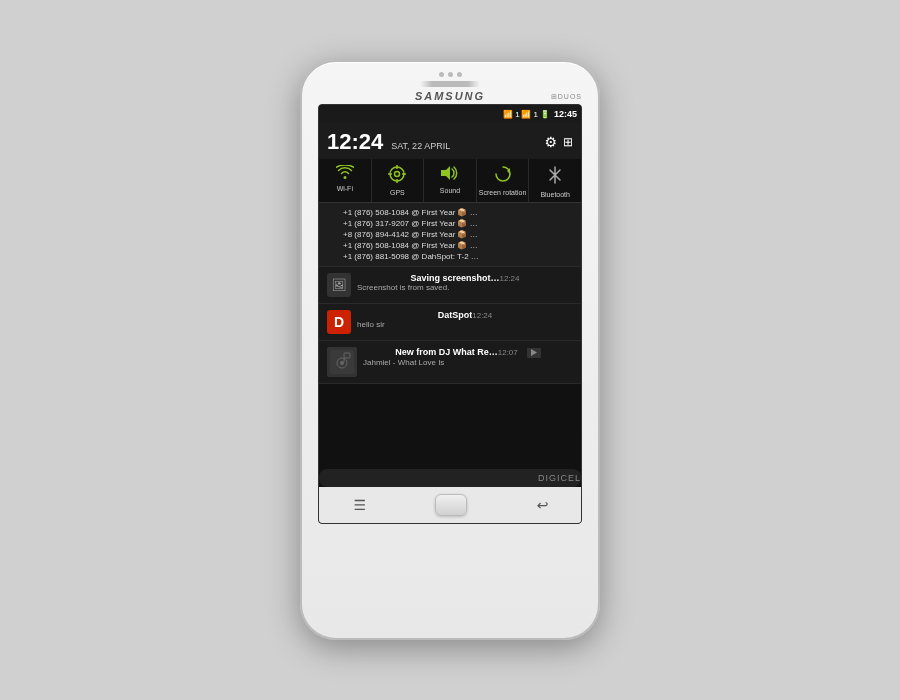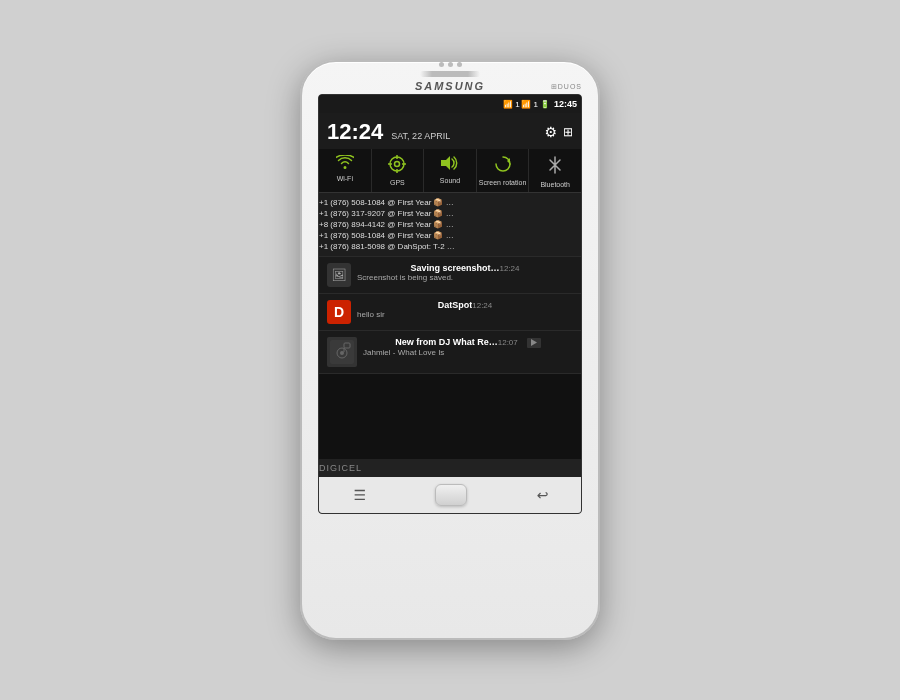--- a/index.html
+++ b/index.html
@@ -25,20 +25,21 @@
       align-items: center;
       position: relative;
     }
 
     
     .phone-top {
       width: 100%;
       display: flex;
       flex-direction: column;
       align-items: center;
+      padding-top: 10px;
     }
 
     .phone-speaker-dots {
       display: flex;
       gap: 4px;
       margin-bottom: 4px;
     }
     .phone-speaker-dot {
       width: 5px;
       height: 5px;
@@ -190,21 +191,21 @@
       overflow: hidden;
       background: #111;
     }
 
     .notif-group {
       background: #1e1e1e;
       border-bottom: 1px solid #2a2a2a;
     }
 
     .notif-group-messages {
-      padding: 4px 0;
+      padding: 4px 24px;
     }
 
     .notif-msg-row {
       color: #ddd;
       font-size: 8px;
       padding: 1px 0;
       white-space: nowrap;
       overflow: hidden;
       text-overflow: ellipsis;
     }
@@ -292,21 +293,22 @@
       flex-shrink: 0;
     }
 
     
     .carrier-bar {
       width: 100%;
       height: 18px;
       background: #222;
       display: flex;
       align-items: center;
-      justify-content: flex-start;
+      justify-content: flex-end;
+      border-radius: 8px;
     }
 
     .carrier-text {
       color: #888;
       font-size: 9px;
       letter-spacing: 1px;
     }
 
     
     .phone-bottom-nav {
@@ -452,21 +454,21 @@
         </div>
       </div>
 
       <div class="notif-item">
         <div class="notif-icon-box">🖼</div>
         <div class="notif-content">
           <div class="notif-title-row">
             <span class="notif-title">Saving screenshot…</span>
             <span class="notif-time">12:24</span>
           </div>
-          <div class="notif-subtitle">Screenshot is being saved.</div>
+          <div class="notif-subtitle">Screenshot is from saved.</div>
         </div>
       </div>
 
       <div class="notif-item">
         <div class="notif-icon-box notif-icon-datspot">D</div>
         <div class="notif-content">
           <div class="notif-title-row">
             <span class="notif-title">DatSpot</span>
             <span class="notif-time">12:24</span>
           </div>

